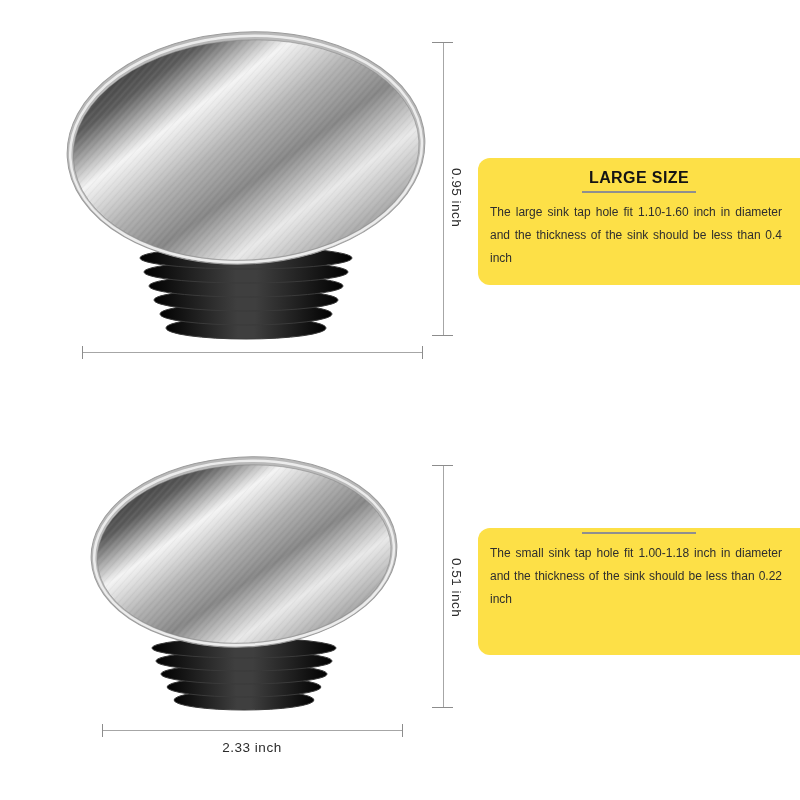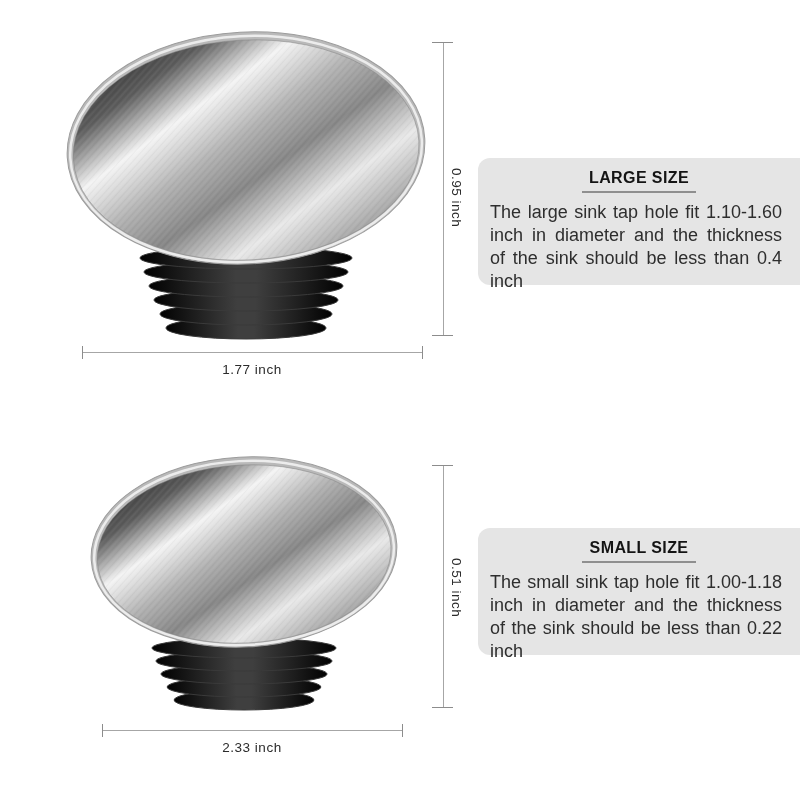--- a/index.html
+++ b/index.html
@@ -17,29 +17,29 @@
     position:absolute;writing-mode:vertical-rl;
     font-size:13.5px;color:#2b2b2b;letter-spacing:0.5px;white-space:nowrap;
   }
   .hlabel{
     position:absolute;text-align:center;
     font-size:13.5px;color:#2b2b2b;letter-spacing:0.5px;
   }
   
   .info-box{
     position:absolute;left:478px;width:322px;height:127px;
-    background:#e5e5e5;border-radius:12px 0 0 12px;
+    background:#fde047;border-radius:12px 0 0 12px;
   }
   .info-title{
     margin-top:11px;text-align:center;font-size:16px;font-weight:bold;
     color:#141414;letter-spacing:0.4px;
   }
   .info-underline{width:114px;height:2px;background:#8f8f8f;margin:4px auto 0;}
   .info-body{
-    margin:8px 18px 0 12px;font-size:18px;line-height:23px;
+    margin:8px 18px 0 12px;font-size:12px;line-height:23px;
     color:#2e2e2e;text-align:justify;
   }
 </style>
 </head>
 <body>
 
 <div class="page">
 
   <svg class="product-svg" width="800" height="800" viewBox="0 0 800 800">
     <defs>
@@ -103,37 +103,35 @@
   </svg>
 
   <div class="vline" style="left:443px;top:42px;height:293px;"></div>
   <div class="vcap" style="left:432px;top:42px;"></div>
   <div class="vcap" style="left:432px;top:335px;"></div>
   <div class="vlabel" style="left:449px;top:168px;">0.95 inch</div>
 
   <div class="hline" style="left:82px;top:352px;width:340px;"></div>
   <div class="hcap" style="left:82px;top:346px;"></div>
   <div class="hcap" style="left:422px;top:346px;"></div>
-  <div class="hlabel" style="left:82px;top:362px;width:340px;">1.77 inch</div>
 
   <div class="info-box" style="top:158px;">
     <div class="info-title">LARGE SIZE</div>
     <div class="info-underline"></div>
     <div class="info-body">The large sink tap hole fit 1.10-1.60 inch in diameter and the thickness of the sink should be less than 0.4 inch</div>
   </div>
 
   <div class="vline" style="left:443px;top:465px;height:242px;"></div>
   <div class="vcap" style="left:432px;top:465px;"></div>
   <div class="vcap" style="left:432px;top:707px;"></div>
   <div class="vlabel" style="left:449px;top:558px;">0.51 inch</div>
 
   <div class="hline" style="left:102px;top:730px;width:300px;"></div>
   <div class="hcap" style="left:102px;top:724px;"></div>
   <div class="hcap" style="left:402px;top:724px;"></div>
   <div class="hlabel" style="left:102px;top:740px;width:300px;">2.33 inch</div>
 
   <div class="info-box" style="top:528px;">
-    <div class="info-title">SMALL SIZE</div>
     <div class="info-underline"></div>
     <div class="info-body">The small sink tap hole fit 1.00-1.18 inch in diameter and the thickness of the sink should be less than 0.22 inch</div>
   </div>
 
 </div>
 
 </body></html>

